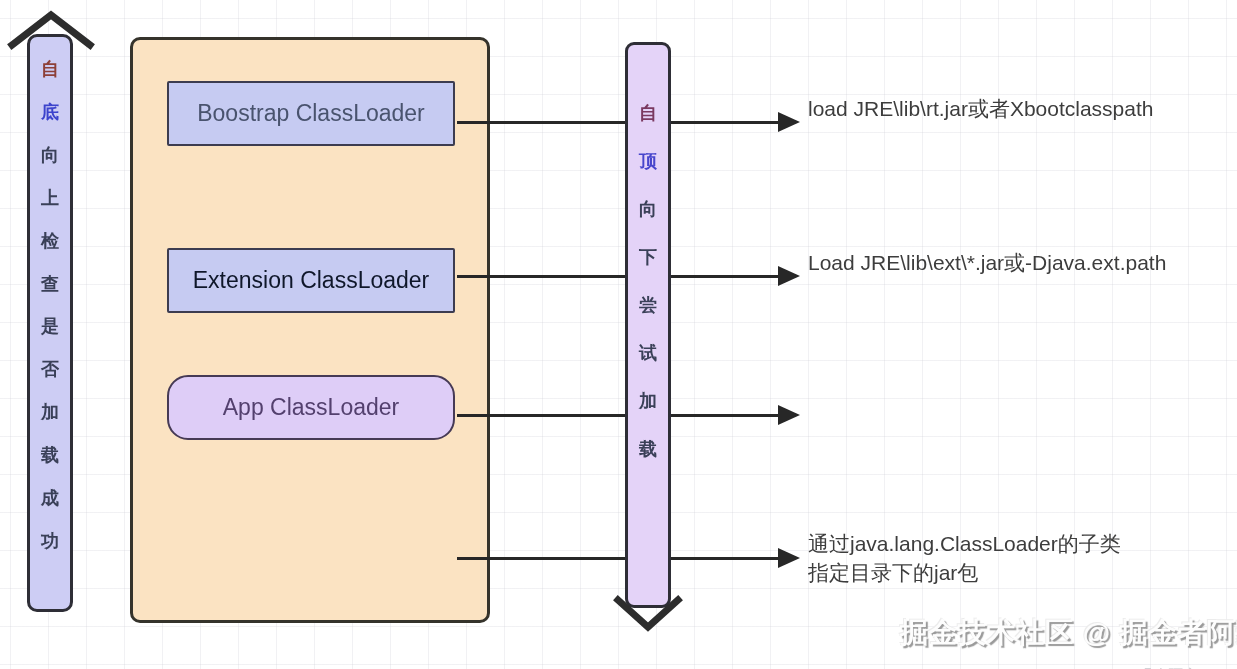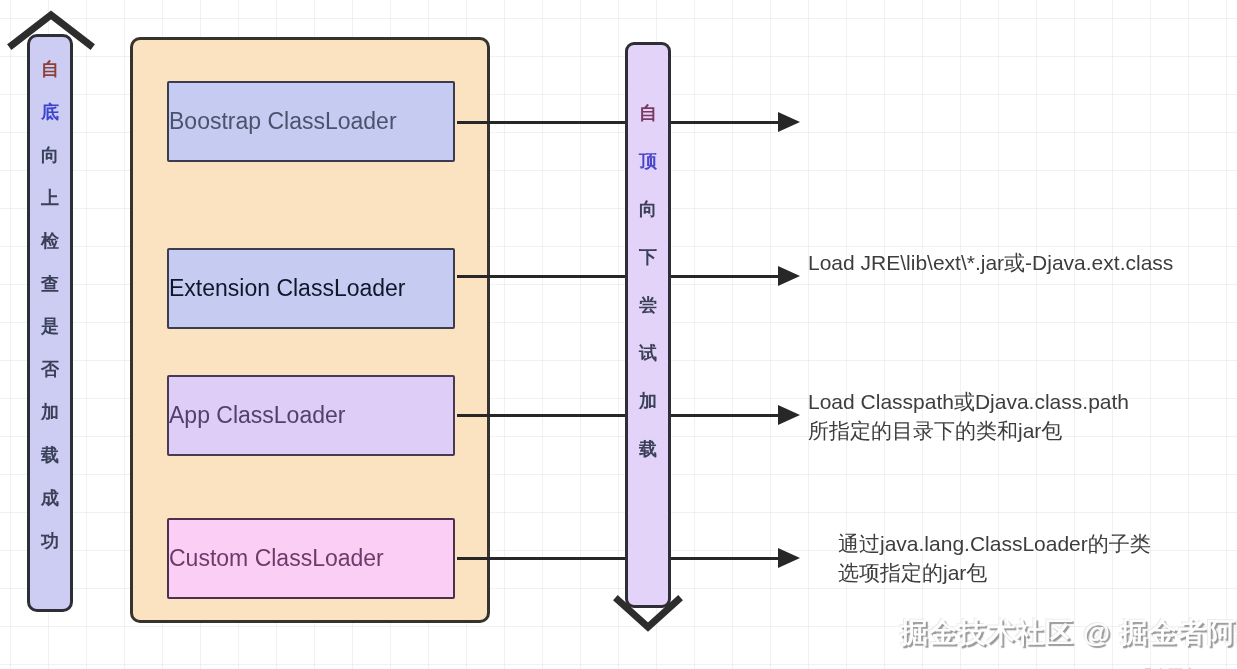--- a/index.html
+++ b/index.html
@@ -68,32 +68,32 @@
     background: #fbe3c2;
     border: 3px solid #35332b;
     border-radius: 10px;
     z-index: 1;
   }
 
   
   .loader-box {
     position: absolute;
     left: 167px;
-    width: 288px; height: 81px;
+    width: 288px; height: 65px;
     display: flex;
     align-items: center;
-    justify-content: flex-start;
+    justify-content: center;
     font-size: 23px;
     border: 2px solid #3c3c50;
     border-radius: 2px;
     z-index: 2;
   }
   .loader-bootstrap  { top: 81px;  background: #c6cbf2; color: #49536e; }
   .loader-extension  { top: 248px; background: #c6cbf2; color: #0f172a; }
-  .loader-app        { top: 375px; background: #decdf7; color: #53406e; border-color: #463a55; }
+  .loader-app        { top: 375px; background: #decdf7; color: #53406e; border-color: #463a55; border-radius: 21px; }
   .loader-custom     { top: 518px; background: #fbcef6; color: #6f3a68; border-color: #4d3050; }
 
   
   .hline {
     position: absolute;
     left: 457px;
     width: 327px; height: 3px;
     background: #272727;
     z-index: 2;
   }
@@ -179,49 +179,43 @@
 
   <div class="loader-box loader-bootstrap">
     <span>Boostrap ClassLoader</span>
   </div>
   <div class="loader-box loader-extension">
     <span>Extension ClassLoader</span>
   </div>
   <div class="loader-box loader-app">
     <span>App ClassLoader</span>
   </div>
-  <div class="loader-box loader-custom">
-    <span>Custom ClassLoader</span>
-  </div>
 
   <div class="vbar mid-bar">
     <span>自</span>
     <span>顶</span>
     <span>向</span>
     <span>下</span>
     <span>尝</span>
     <span>试</span>
     <span>加</span>
     <span>载</span>
   </div>
 
   <svg class="chevron chevron-down" width="72" height="40" viewBox="0 0 72 40">
     <polyline points="6,6 36,33 66,6" fill="none" stroke="#2d2d2d" stroke-width="7" stroke-linecap="square"></polyline>
   </svg>
 
   <div class="anno" style="top:94px;">
+    <div>load JRE\lib\rt.jar或者Xbootclasspath</div>
   </div>
   <div class="anno" style="top:248px;">
-    <div>Load JRE\lib\ext\*.jar或-Djava.ext.class</div>
-  </div>
-  <div class="anno" style="top:387px;">
-    <div>Load Classpath或Djava.class.path</div>
-    <div>所指定的目录下的类和jar包</div>
-  </div>
-  <div class="anno" style="top:529px;padding-left:30px;">
+    <div>Load JRE\lib\ext\*.jar或-Djava.ext.path</div>
+  </div>
+  <div class="anno" style="top:529px;">
     <div>通过java.lang.ClassLoader的子类</div>
-    <div>选项指定的jar包</div>
+    <div>指定目录下的jar包</div>
   </div>
 
   <div class="wm-primary">掘金技术社区 @ 掘金者阿豪</div>
   <div class="wm-secondary">CSDN @码农阿豪</div>
 
 </div>
 
 </body></html>

